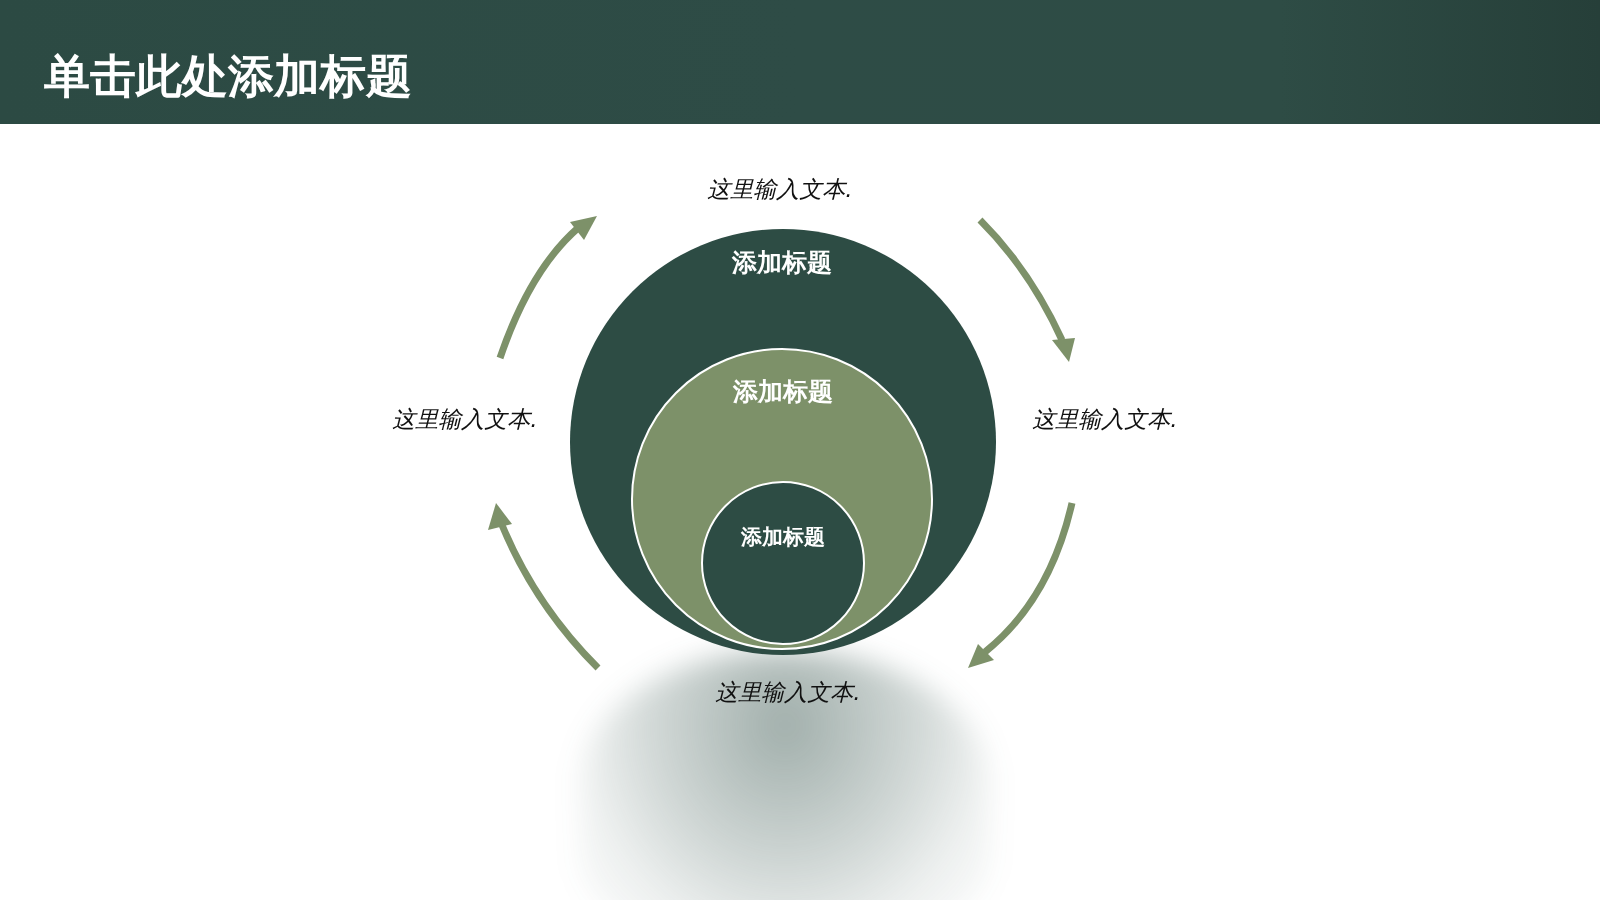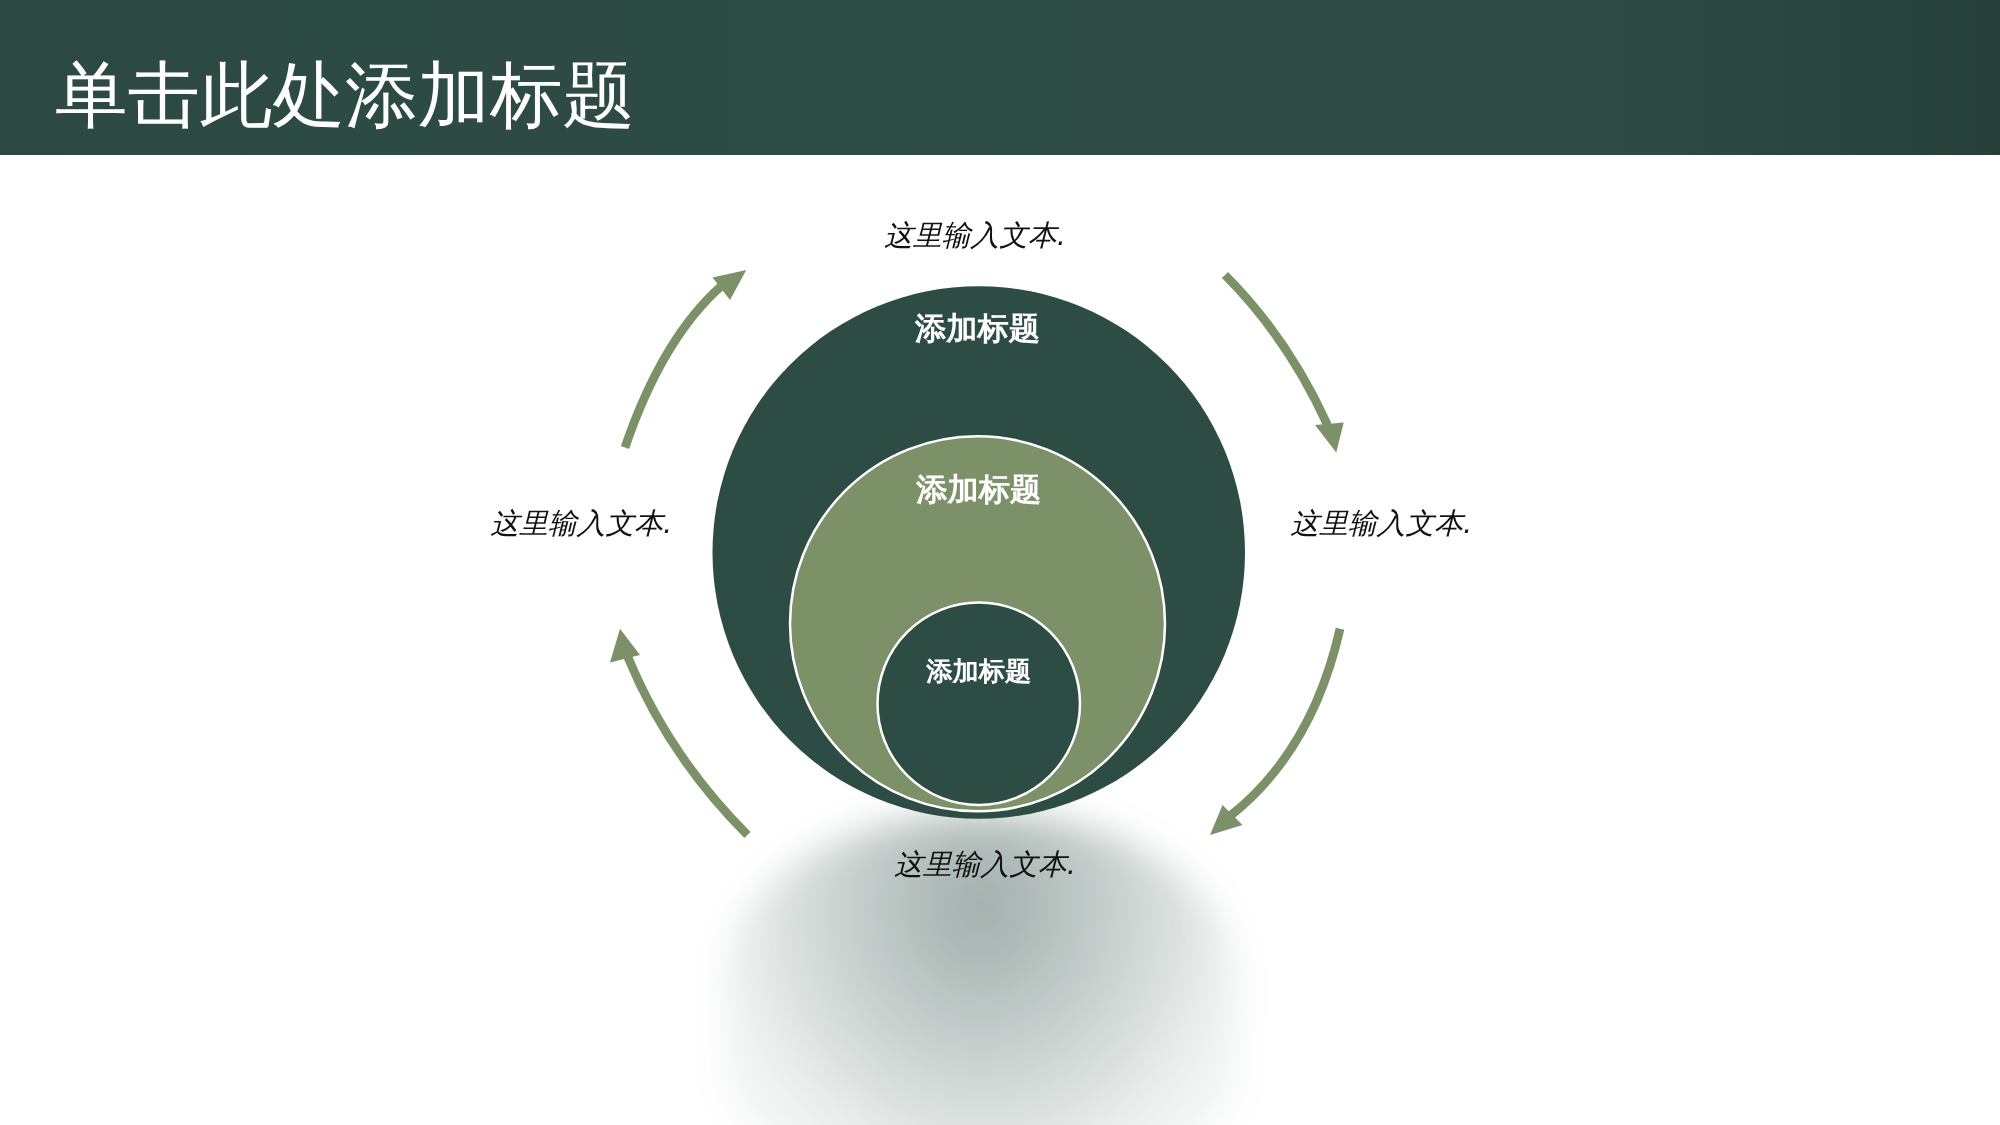--- a/index.html
+++ b/index.html
@@ -7,21 +7,21 @@
     width: 1600px; height: 900px; position: relative; overflow: hidden;
     background: #ffffff;
     font-family: "DejaVu Sans", "Liberation Sans", sans-serif;
   }
   .header {
     position: absolute; left: 0; top: 0; width: 1600px; height: 124px;
     background: linear-gradient(90deg, #2c4a43 0%, #2e4c46 50%, #2e4c45 80%, #263f39 100%);
   }
   .header-title {
     position: absolute; left: 44px; top: 44px;
-    color: #ffffff; font-size: 58px; font-weight: normal; letter-spacing: 0px;
+    color: #ffffff; font-size: 46px; font-weight: bold; letter-spacing: 0px;
     line-height: 64px; white-space: nowrap;
   }
   .stage { position: absolute; left: 0; top: 0; width: 1600px; height: 900px; }
   .label {
     position: absolute; color: #111111; font-size: 23px; line-height: 30px;
     white-space: nowrap; transform: translateX(-50%); font-style: italic;
   }
   .circle-title {
     position: absolute; color: #ffffff; font-weight: bold; white-space: nowrap;
     transform: translateX(-50%);

